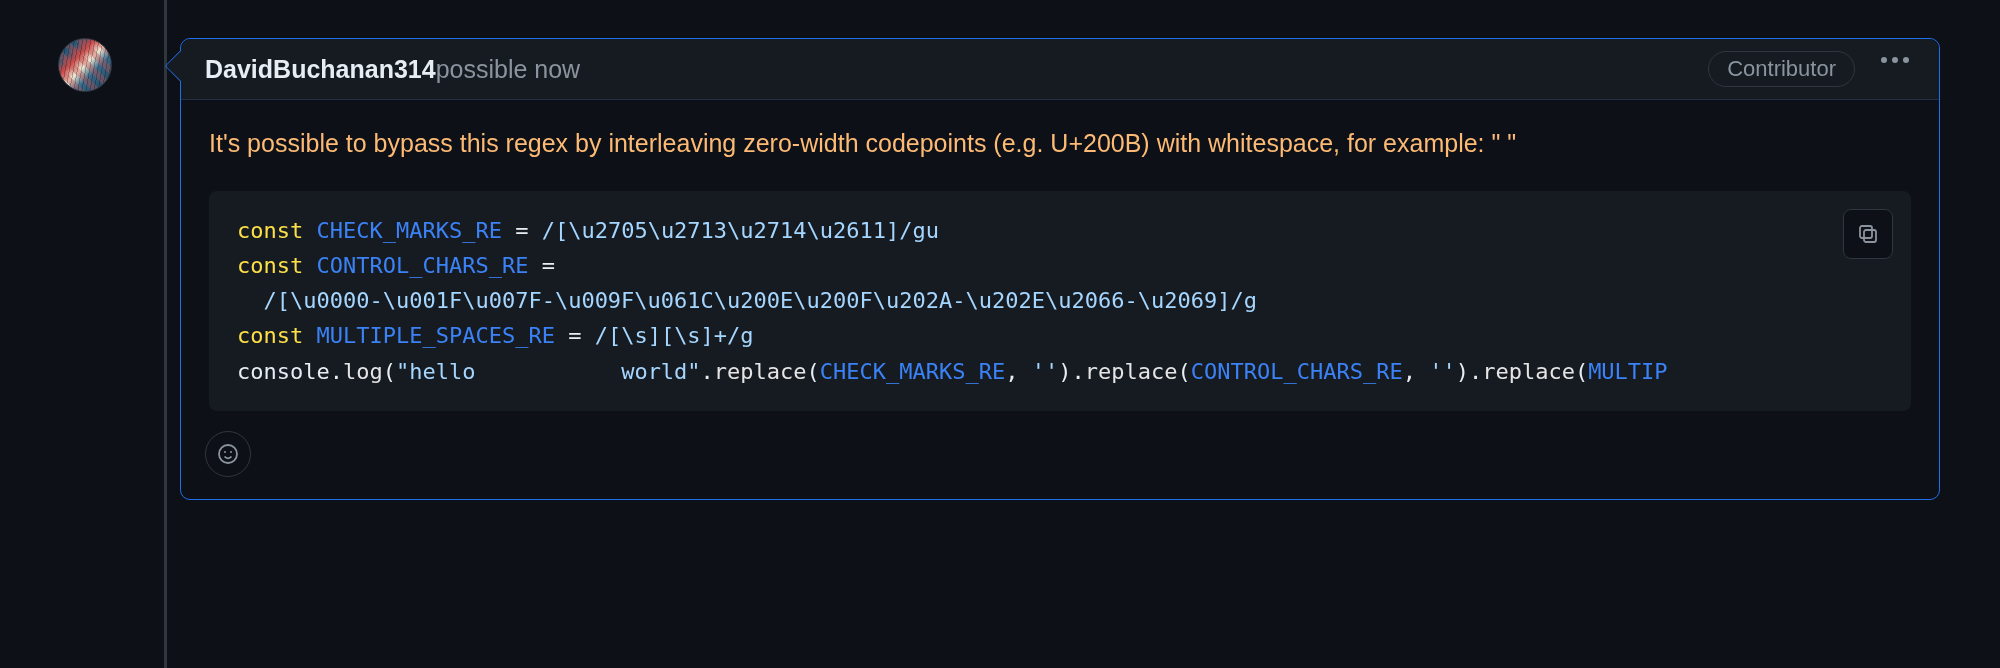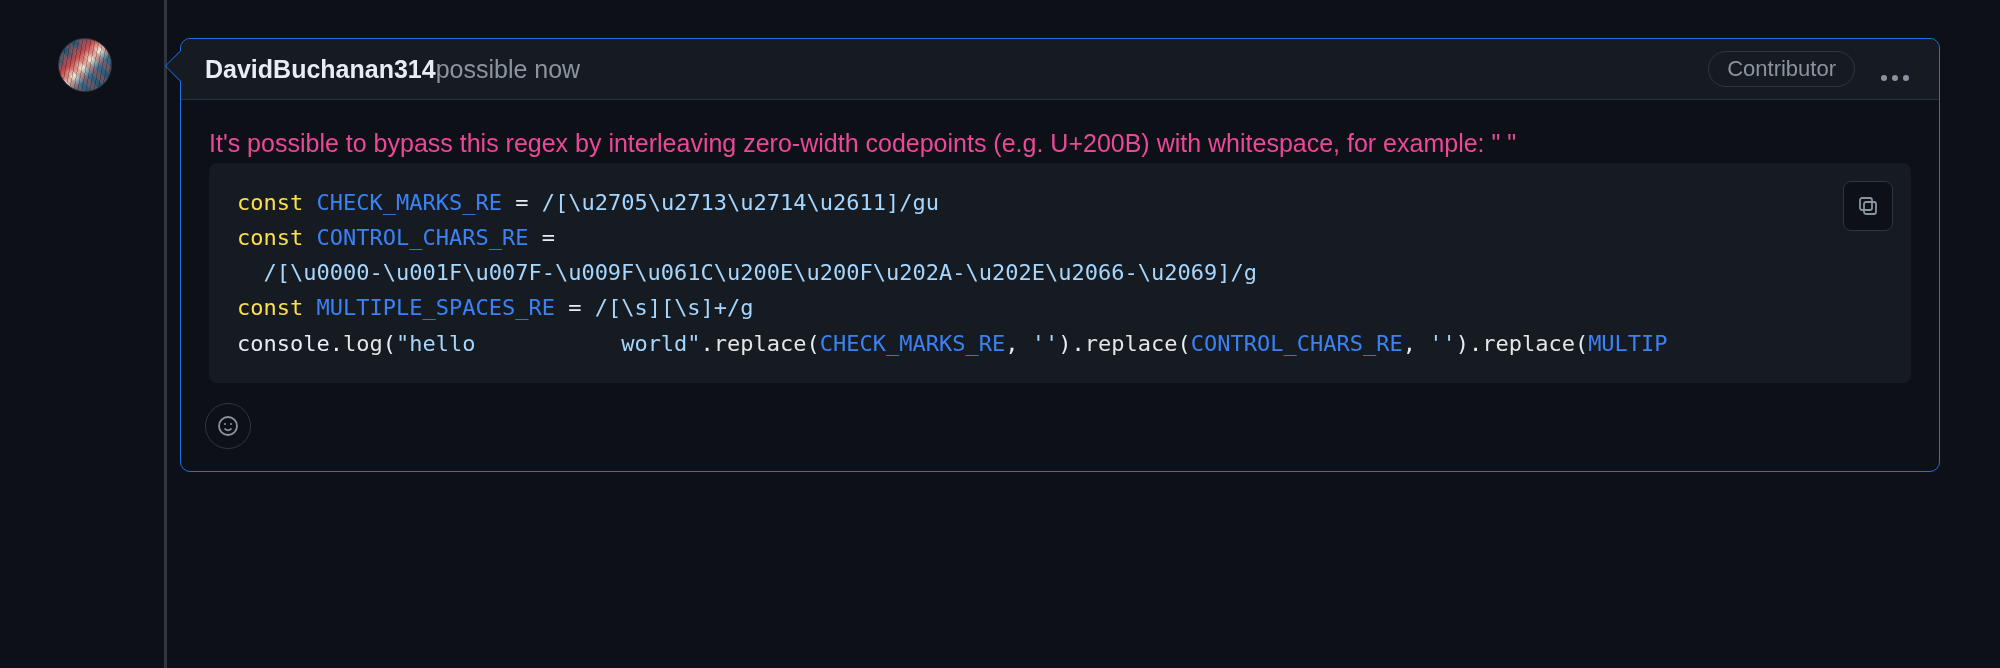--- a/index.html
+++ b/index.html
@@ -66,44 +66,45 @@
     padding: 12px 24px;
     background: #161b22;
     border-bottom: 1px solid #233047;
     border-top-left-radius: 10px;
     border-top-right-radius: 10px;
     position: relative;
   }
   .header-left { display: flex; align-items: baseline; font-size: 25px; }
   .author { color: #e6edf3; font-weight: 600; }
   .commented { color: #8b949e; font-weight: 400; }
-  .header-right { display: flex; align-items: flex-end; gap: 20px; }
+  .header-right { display: flex; align-items: flex-start; gap: 20px; }
   .badge {
     border: 1.5px solid #30363d;
     color: #8b949e;
     font-size: 22px;
     padding: 4px 18px;
     border-radius: 999px;
   }
   .kebab {
     display: flex;
     gap: 5px;
     padding: 6px;
     cursor: pointer;
   }
   .kebab span {
     width: 6px; height: 6px; border-radius: 50%; background: #8b949e;
   }
   .comment-body {
     padding: 24px 28px 8px 28px;
   }
   .body-text {
-    color: #ec4899;
+    color: #fdba74;
     font-size: 25px;
     line-height: 1.55;
+    margin-bottom: 28px;
   }
   .code-block {
     position: relative;
     background: #161b22;
     border-radius: 8px;
     padding: 22px 28px;
     overflow: hidden;
   }
   .code-pre {
     font-family: ui-monospace, SFMono-Regular, "SF Mono", Menlo, Consolas, monospace;

